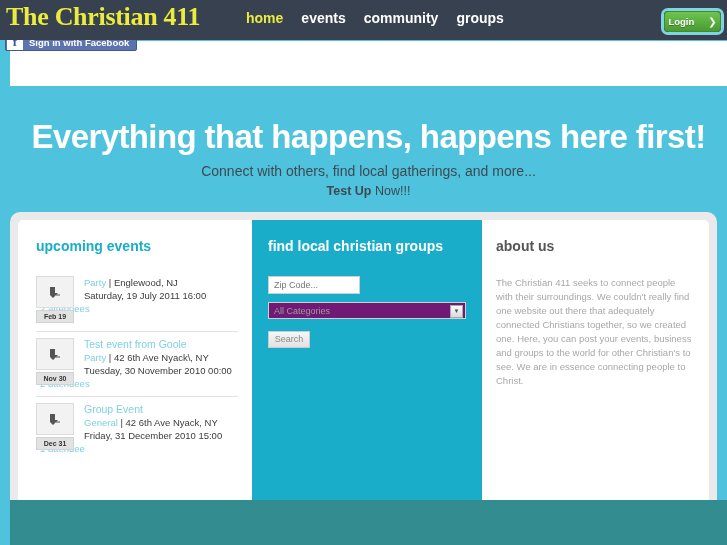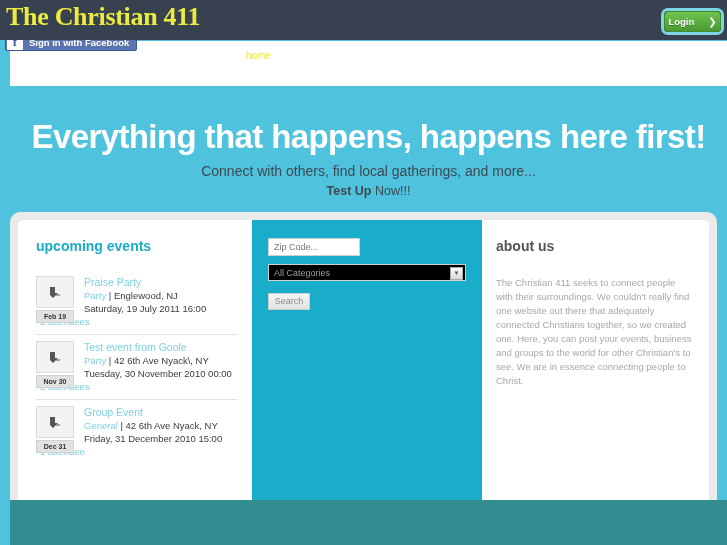--- a/index.html
+++ b/index.html
@@ -48,25 +48,24 @@
     letter-spacing: -0.3px;
     white-space: nowrap;
   }
   #mainnav {
     position: absolute;
     left: 246px; top: 10px;
     display: flex;
     gap: 18px;
   }
   #mainnav a {
-    font-size: 10px;
+    font-size: 14px;
     color: #ffffff;
     text-decoration: none;
-    font-weight: normal;
-    margin-top: 40px;
+    font-weight: bold;
   }
   #mainnav a.active { color: #ecec3f; }
 
   #login-btn {
     position: absolute;
     right: 6px; top: 11px;
     width: 57px; height: 21px;
     border-radius: 4px;
     background: linear-gradient(#6fc44f, #4a9a32);
     border: 1px solid #3f8c2c;
@@ -270,21 +269,21 @@
     padding: 0 5px;
     font-family: "Liberation Sans", sans-serif;
     margin-bottom: 8px;
   }
   #zip-input { width: 92px; }
   #cat-select {
     position: relative;
     width: 100%;
     height: 17px;
     border: 1px solid #cfcfcf;
-    background: #000000;
+    background: #701a75;
     font-size: 9px;
     color: #9c9c9c;
     line-height: 17px;
     padding: 0 5px;
     margin-bottom: 9px;
     cursor: pointer;
   }
   #cat-select .arrow {
     position: absolute;
     right: 2px; top: 2px;
@@ -385,21 +384,20 @@
           <div class="ev-thumb">
             <div class="ev-img">
               <svg width="16" height="16" viewBox="0 0 16 16" aria-hidden="true">
                 <path d="M3 3 L8 3 L8 9 L11 9 L6 14 L3 11 Z" fill="#555"></path>
                 <path d="M9 11 L13 11" stroke="#555" stroke-width="1.2"></path>
               </svg>
             </div>
             <div class="ev-date">Feb 19</div>
           </div>
           <div class="ev-body">
-            <a href="#" class="ev-title">Praise Party</a>
             <div class="ev-meta">
               <a href="#">Party</a><span> | <span>Englewood, NJ</span></span>
             </div>
             <div class="ev-when">Saturday, 19 July 2011 16:00</div>
             <a href="#" class="ev-att">2 attendees</a>
           </div>
         </div>
 
         <div class="event">
           <div class="ev-thumb">
@@ -436,20 +434,21 @@
             <div class="ev-meta">
               <a href="#">General</a><span> | <span>42 6th Ave Nyack, NY</span></span>
             </div>
             <div class="ev-when">Friday, 31 December 2010 15:00</div>
             <a href="#" class="ev-att">1 attendee</a>
           </div>
         </div>
       </div>
 
       <div class="col-groups">
+        <div class="panel-title">find local christian groups</div>
 
         <input id="zip-input" class="fld" type="text" placeholder="Zip Code..." style="">
 
         <div id="cat-select">
           <span>All Categories</span>
           <span class="arrow">▼</span>
         </div>
 
         <button id="search-btn">Search</button>
 

